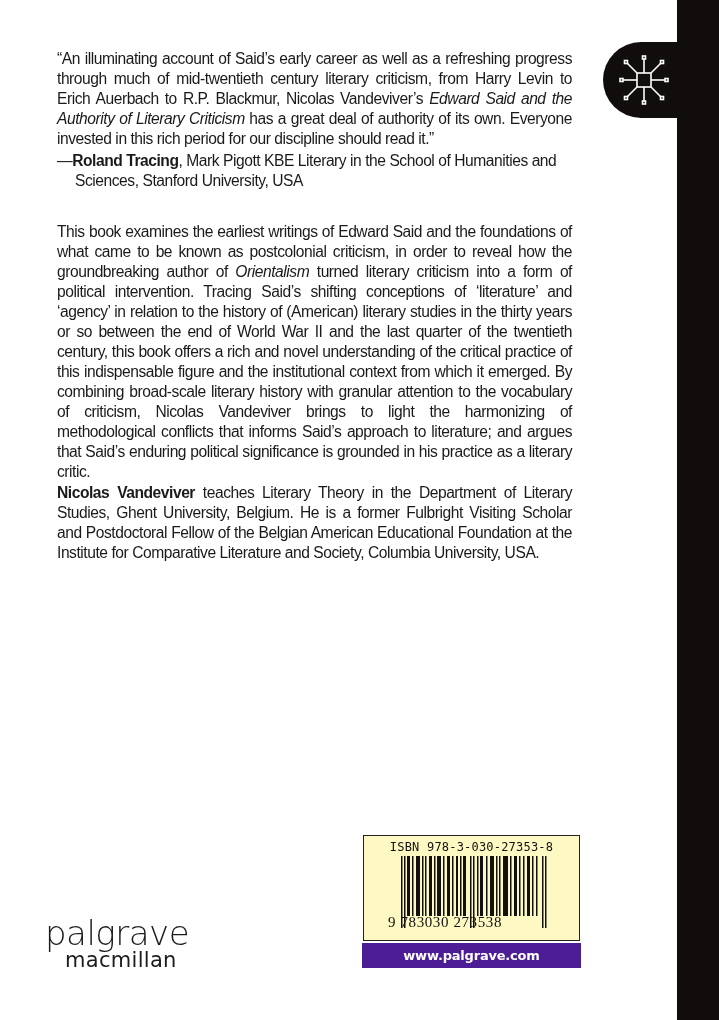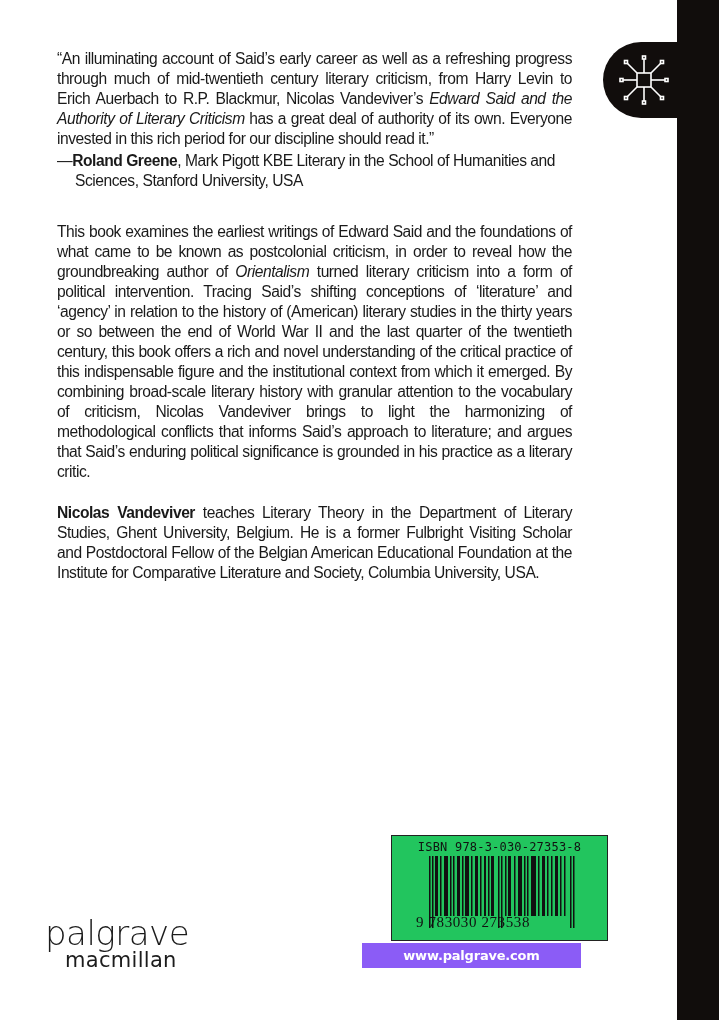--- a/index.html
+++ b/index.html
@@ -21,43 +21,43 @@
     .text {
       position: absolute; left: 46px; width: 537px;
       font-size: 15.6px; line-height: 20px; letter-spacing: -0.45px;
       text-align: justify; transform-origin: 0 0;
     }
     .text p { margin: 11px; }
     .quote { top: 38px; }
     .attribution { top: 140px; padding-left: 0; }
     .attribution .indent { display: block; padding-left: 18px; }
     .desc { top: 211px; }
-    .bio { top: 492px; }
+    .bio { top: 472px; }
     b { font-weight: bold; }
     i { font-style: italic; }
     .barcode-box {
       position: absolute; left: 363px; top: 835px; width: 215px; height: 104px;
-      border: 1.5px solid #222; background: #22c55e; margin-left: 28px;
+      border: 1.5px solid #222; background: #fef9c3;
     }
     .isbn-text {
       position: absolute; left: 0; top: 4px; width: 215px; text-align: center;
       font-family: "DejaVu Sans Mono", "Liberation Mono", monospace;
       font-size: 12px; letter-spacing: 0.2px; color: #111;
     }
     .bars {
       position: absolute; left: 37px; top: 20px; width: 146px; height: 72px;
     }
     .ean-digits {
       position: absolute; left: 24px; top: 78px; width: 200px;
       font-family: Liberation Serif, serif; font-size: 15px; color: #111;
       letter-spacing: 0.6px;
     }
     .url-bar {
       position: absolute; left: 362px; top: 943px; width: 219px; height: 25px;
-      background: #8b5cf6; color: #fff; text-align: center;
+      background: #4c1d95; color: #fff; text-align: center;
       font-family: "DejaVu Sans", sans-serif; font-size: 13px; line-height: 25px;
       font-weight: bold; letter-spacing: -0.2px;
     }
     .logo {
       position: absolute; left: 45px; top: 917px; color: #1c1c1c;
       font-family: "DejaVu Sans", sans-serif;
     }
     .logo .l1 { display: block; font-size: 34px; line-height: 32px; letter-spacing: -0.5px; font-weight: 300; }
     .logo .l2 { display: block; font-size: 21px; line-height: 22px; letter-spacing: 0.3px; margin-left: 20px; }
   </style>
@@ -87,21 +87,21 @@
       <rect x="49.5" y="48.5" width="3" height="3"></rect>
     </g>
   </svg>
 </div>
 
 <div class="text quote">
   <p><span>“An illuminating account of Said’s early career as well as a refreshing progress through much of mid-twentieth century literary criticism, from Harry Levin to Erich Auerbach to R.P. Blackmur, Nicolas Vandeviver’s </span><i>Edward Said and the Authority of Literary Criticism</i><span> has a great deal of authority of its own. Everyone invested in this rich period for our discipline should read it.”</span></p>
 </div>
 
 <div class="text attribution">
-  <p style="text-align:left"><span>—</span><b>Roland Greene</b><span>, Mark Pigott KBE Literary in the School of Humanities and</span><span class="indent">Sciences, Stanford University, USA</span></p>
+  <p style="text-align:left"><span>—</span><b>Roland Tracing</b><span>, Mark Pigott KBE Literary in the School of Humanities and</span><span class="indent">Sciences, Stanford University, USA</span></p>
 </div>
 
 <div class="text desc">
   <p><span>This book examines the earliest writings of Edward Said and the foundations of what came to be known as postcolonial criticism, in order to reveal how the groundbreaking author of </span><i>Orientalism</i><span> turned literary criticism into a form of political intervention. Tracing Said’s shifting conceptions of ‘literature’ and ‘agency’ in relation to the history of (American) literary studies in the thirty years or so between the end of World War II and the last quarter of the twentieth century, this book offers a rich and novel understanding of the critical practice of this indispensable figure and the institutional context from which it emerged. By combining broad-scale literary history with granular attention to the vocabulary of criticism, Nicolas Vandeviver brings to light the harmonizing of methodological conflicts that informs Said’s approach to literature; and argues that Said’s enduring political significance is grounded in his practice as a literary critic.</span></p>
 </div>
 
 <div class="text bio">
   <p><b>Nicolas Vandeviver</b><span> teaches Literary Theory in the Department of Literary Studies, Ghent University, Belgium. He is a former Fulbright Visiting Scholar and Postdoctoral Fellow of the Belgian American Educational Foundation at the Institute for Comparative Literature and Society, Columbia University, USA.</span></p>
 </div>
 

